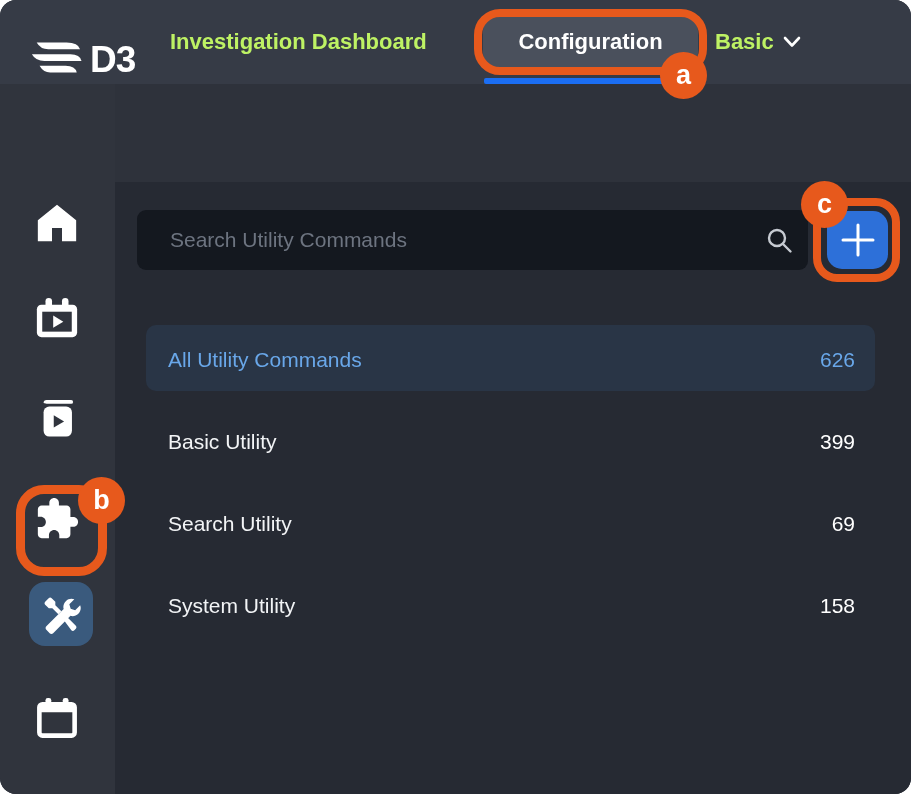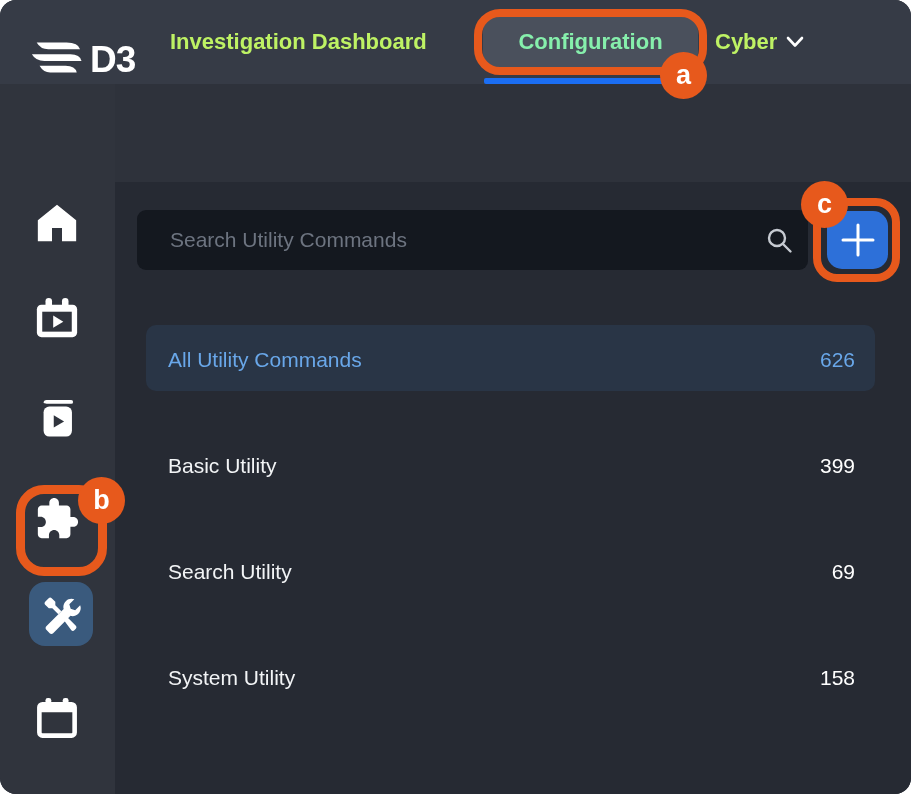--- a/index.html
+++ b/index.html
@@ -33,21 +33,21 @@
   .nav-item {
     position: absolute; top: 0; height: 84px; display: flex; align-items: center;
     color: #bef264; font-size: 22px; font-weight: 700; cursor: pointer;
     white-space: nowrap;
   }
   .nav-dashboard { left: 170px; }
   .nav-config-bg {
     position: absolute; left: 483px; top: 17px; width: 215px; height: 50px;
     background: #4a505c; border-radius: 14px;
     display: flex; align-items: center; justify-content: center;
-    color: #86efac; font-size: 22px; font-weight: 700; cursor: pointer;
+    color: #ffffff; font-size: 22px; font-weight: 700; cursor: pointer;
   }
   .nav-underline {
     position: absolute; left: 484px; top: 78px; width: 213px; height: 6px;
     background: #1b6ef3; border-radius: 2px;
   }
   .nav-more { left: 715px; gap: 9px; }
 
   
   .sidebar {
     position: absolute; left: 0; top: 84px; bottom: 0; width: 115px;
@@ -92,21 +92,21 @@
   }
   .add-button {
     position: absolute; left: 712px; top: 29px; width: 61px; height: 58px;
     background: #2d70d9; border-radius: 15px; cursor: pointer;
     display: flex; align-items: center; justify-content: center;
   }
 
   
   .cat-list { position: absolute; left: 31px; top: 143px; width: 729px; }
   .cat-row {
-    height: 66px; margin-bottom: 40px;
+    height: 66px; margin-bottom: 16px;
     display: flex; align-items: center; justify-content: space-between;
     padding: 3px 20px 0 22px; border-radius: 10px; cursor: pointer;
     font-size: 21px; color: #f2f4f6;
   }
   .cat-row.selected { background: #293546; color: #69a7e9; }
   .cat-row.selected .cat-count { color: #69a7e9; }
   .cat-count { color: #ffffff; }
   .cat-row.selected .cat-count { color: #69a7e9; }
 
   
@@ -143,21 +143,21 @@
     <div class="nav-item nav-dashboard">
       <span>Investigation Dashboard</span>
     </div>
 
     <div class="nav-config-bg">
       <span>Configuration</span>
     </div>
     <div class="nav-underline"></div>
 
     <div class="nav-item nav-more">
-      <span>Cyber</span>
+      <span>Basic</span>
       <svg width="18" height="12" viewBox="0 0 18 12" fill="none" stroke="#ffffff" stroke-width="2.6" stroke-linecap="round" stroke-linejoin="round">
         <polyline points="2,2 9,9.5 16,2"></polyline>
       </svg>
     </div>
   </header>
 
   <nav class="sidebar">
 
     <div class="side-icon" style="top:116px">
       <svg viewBox="0 0 24 24" fill="#ffffff">

